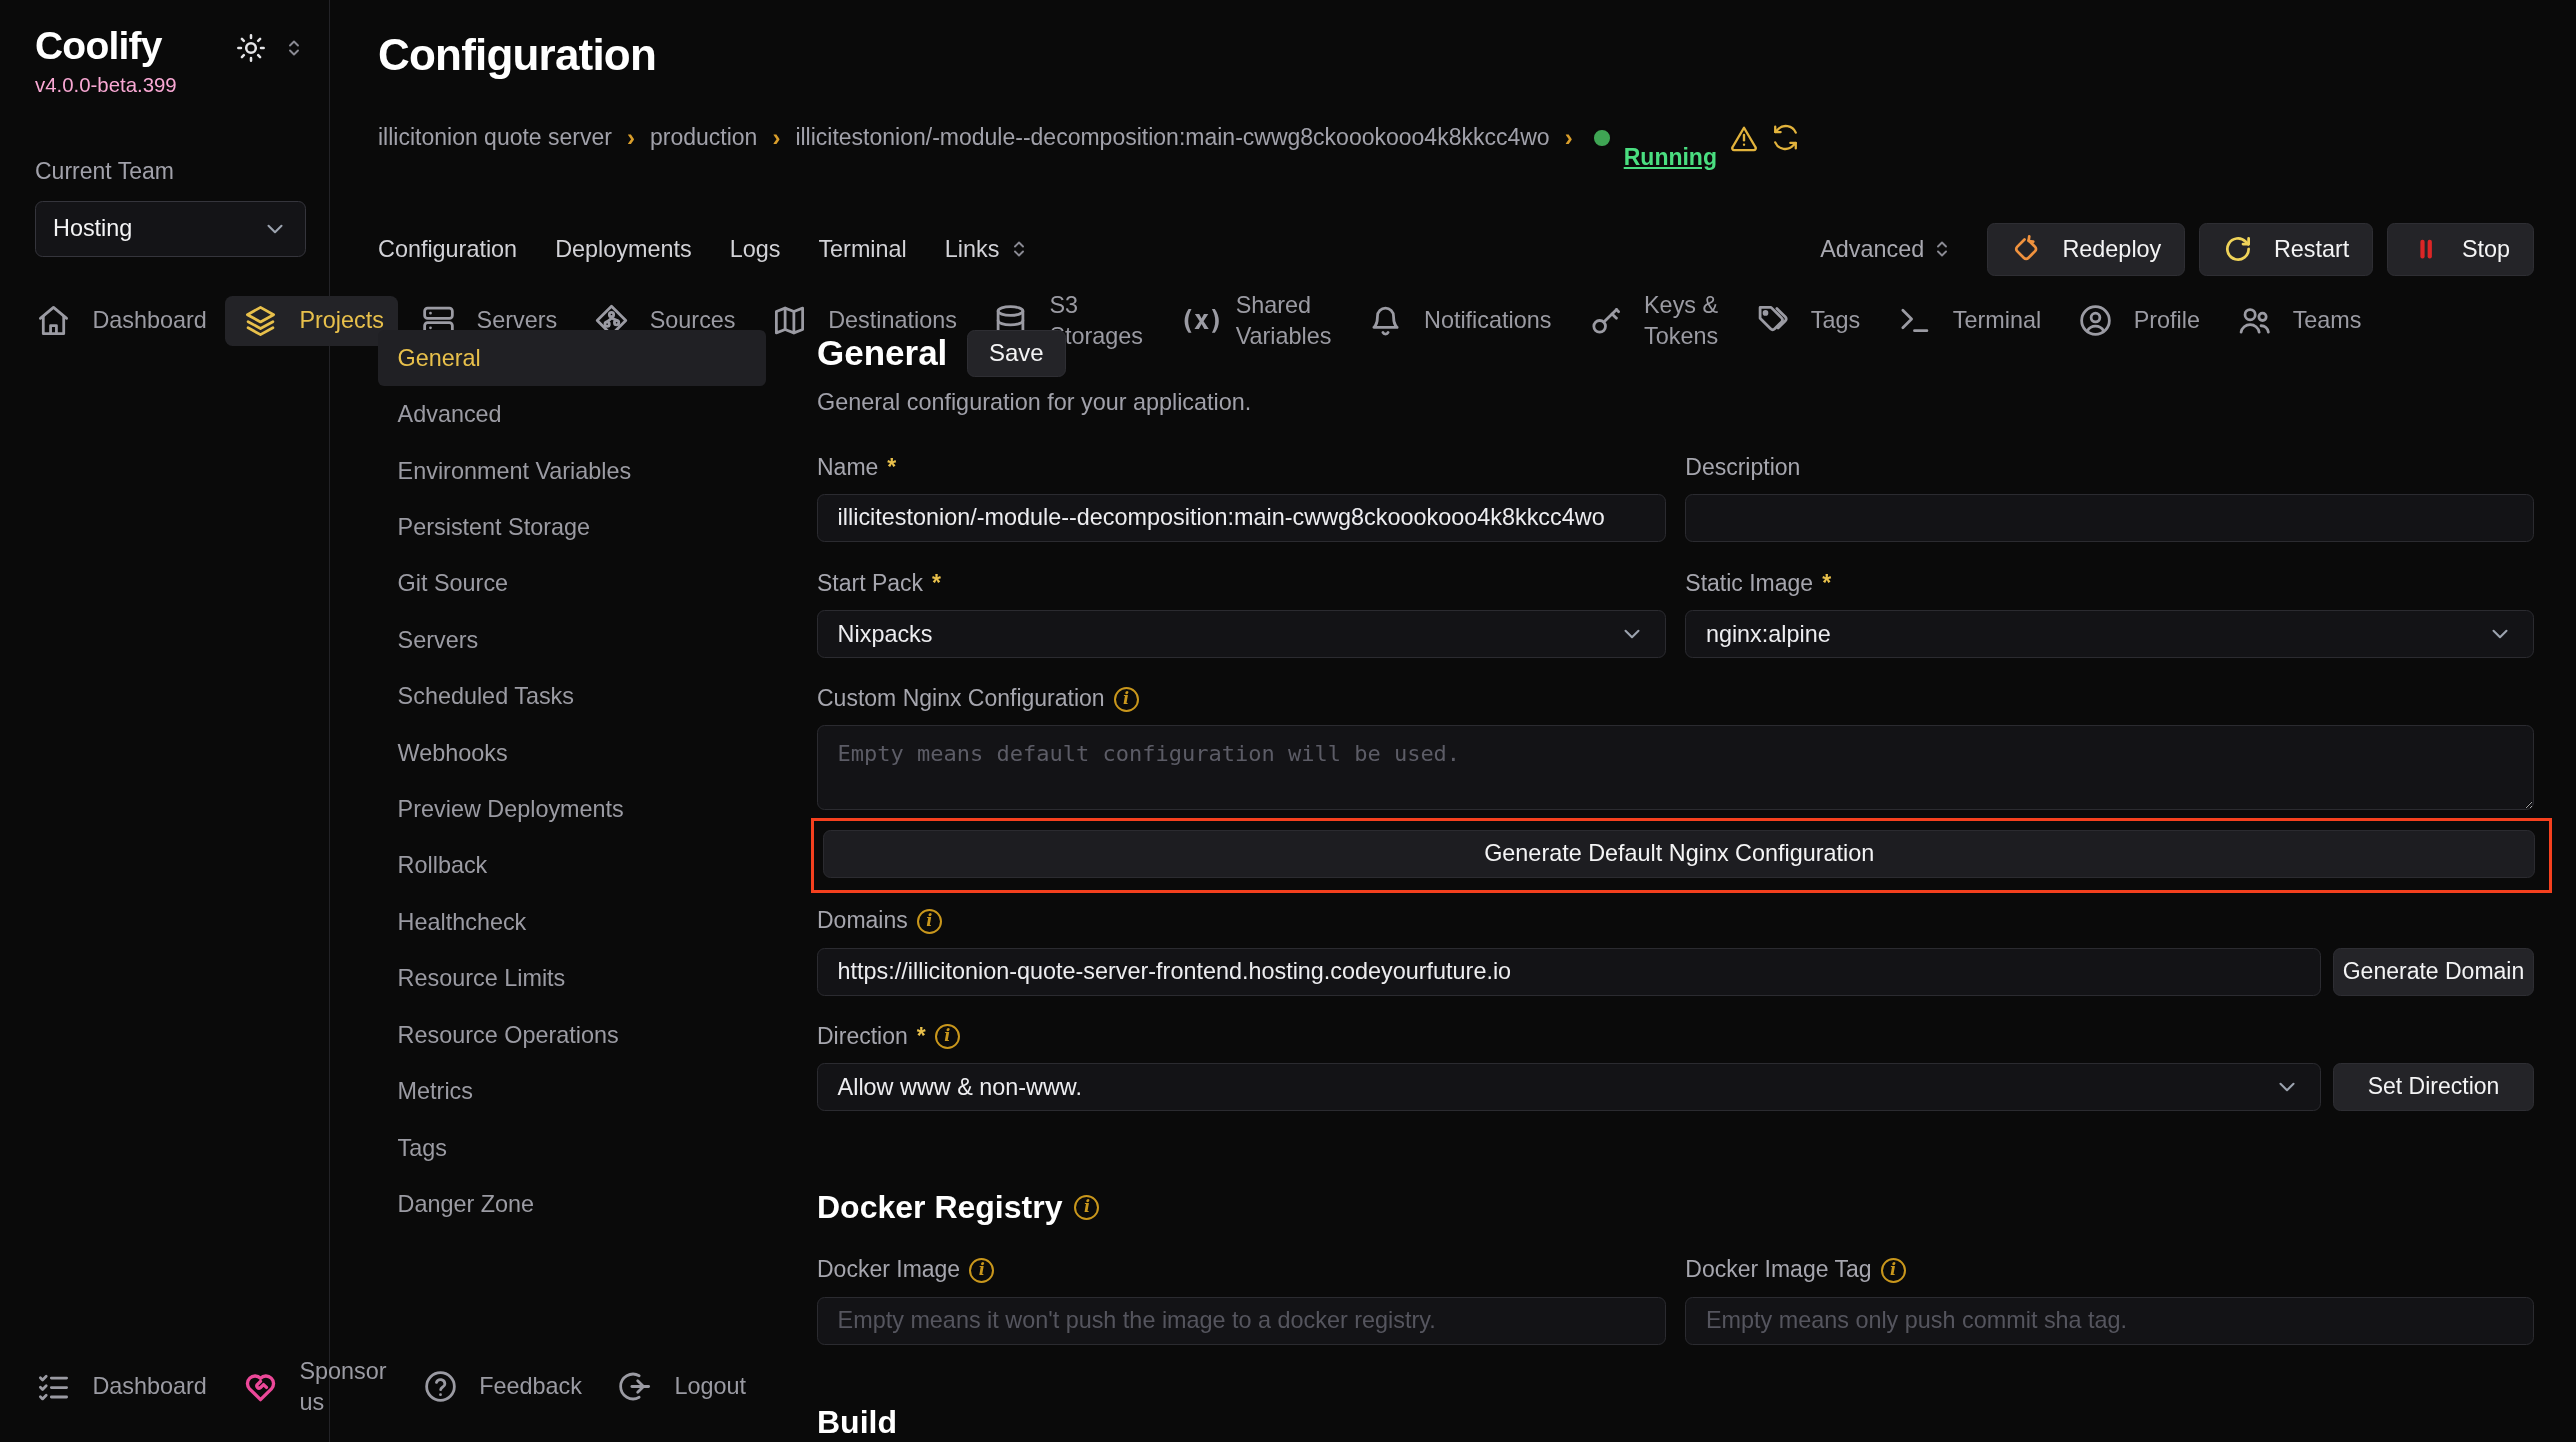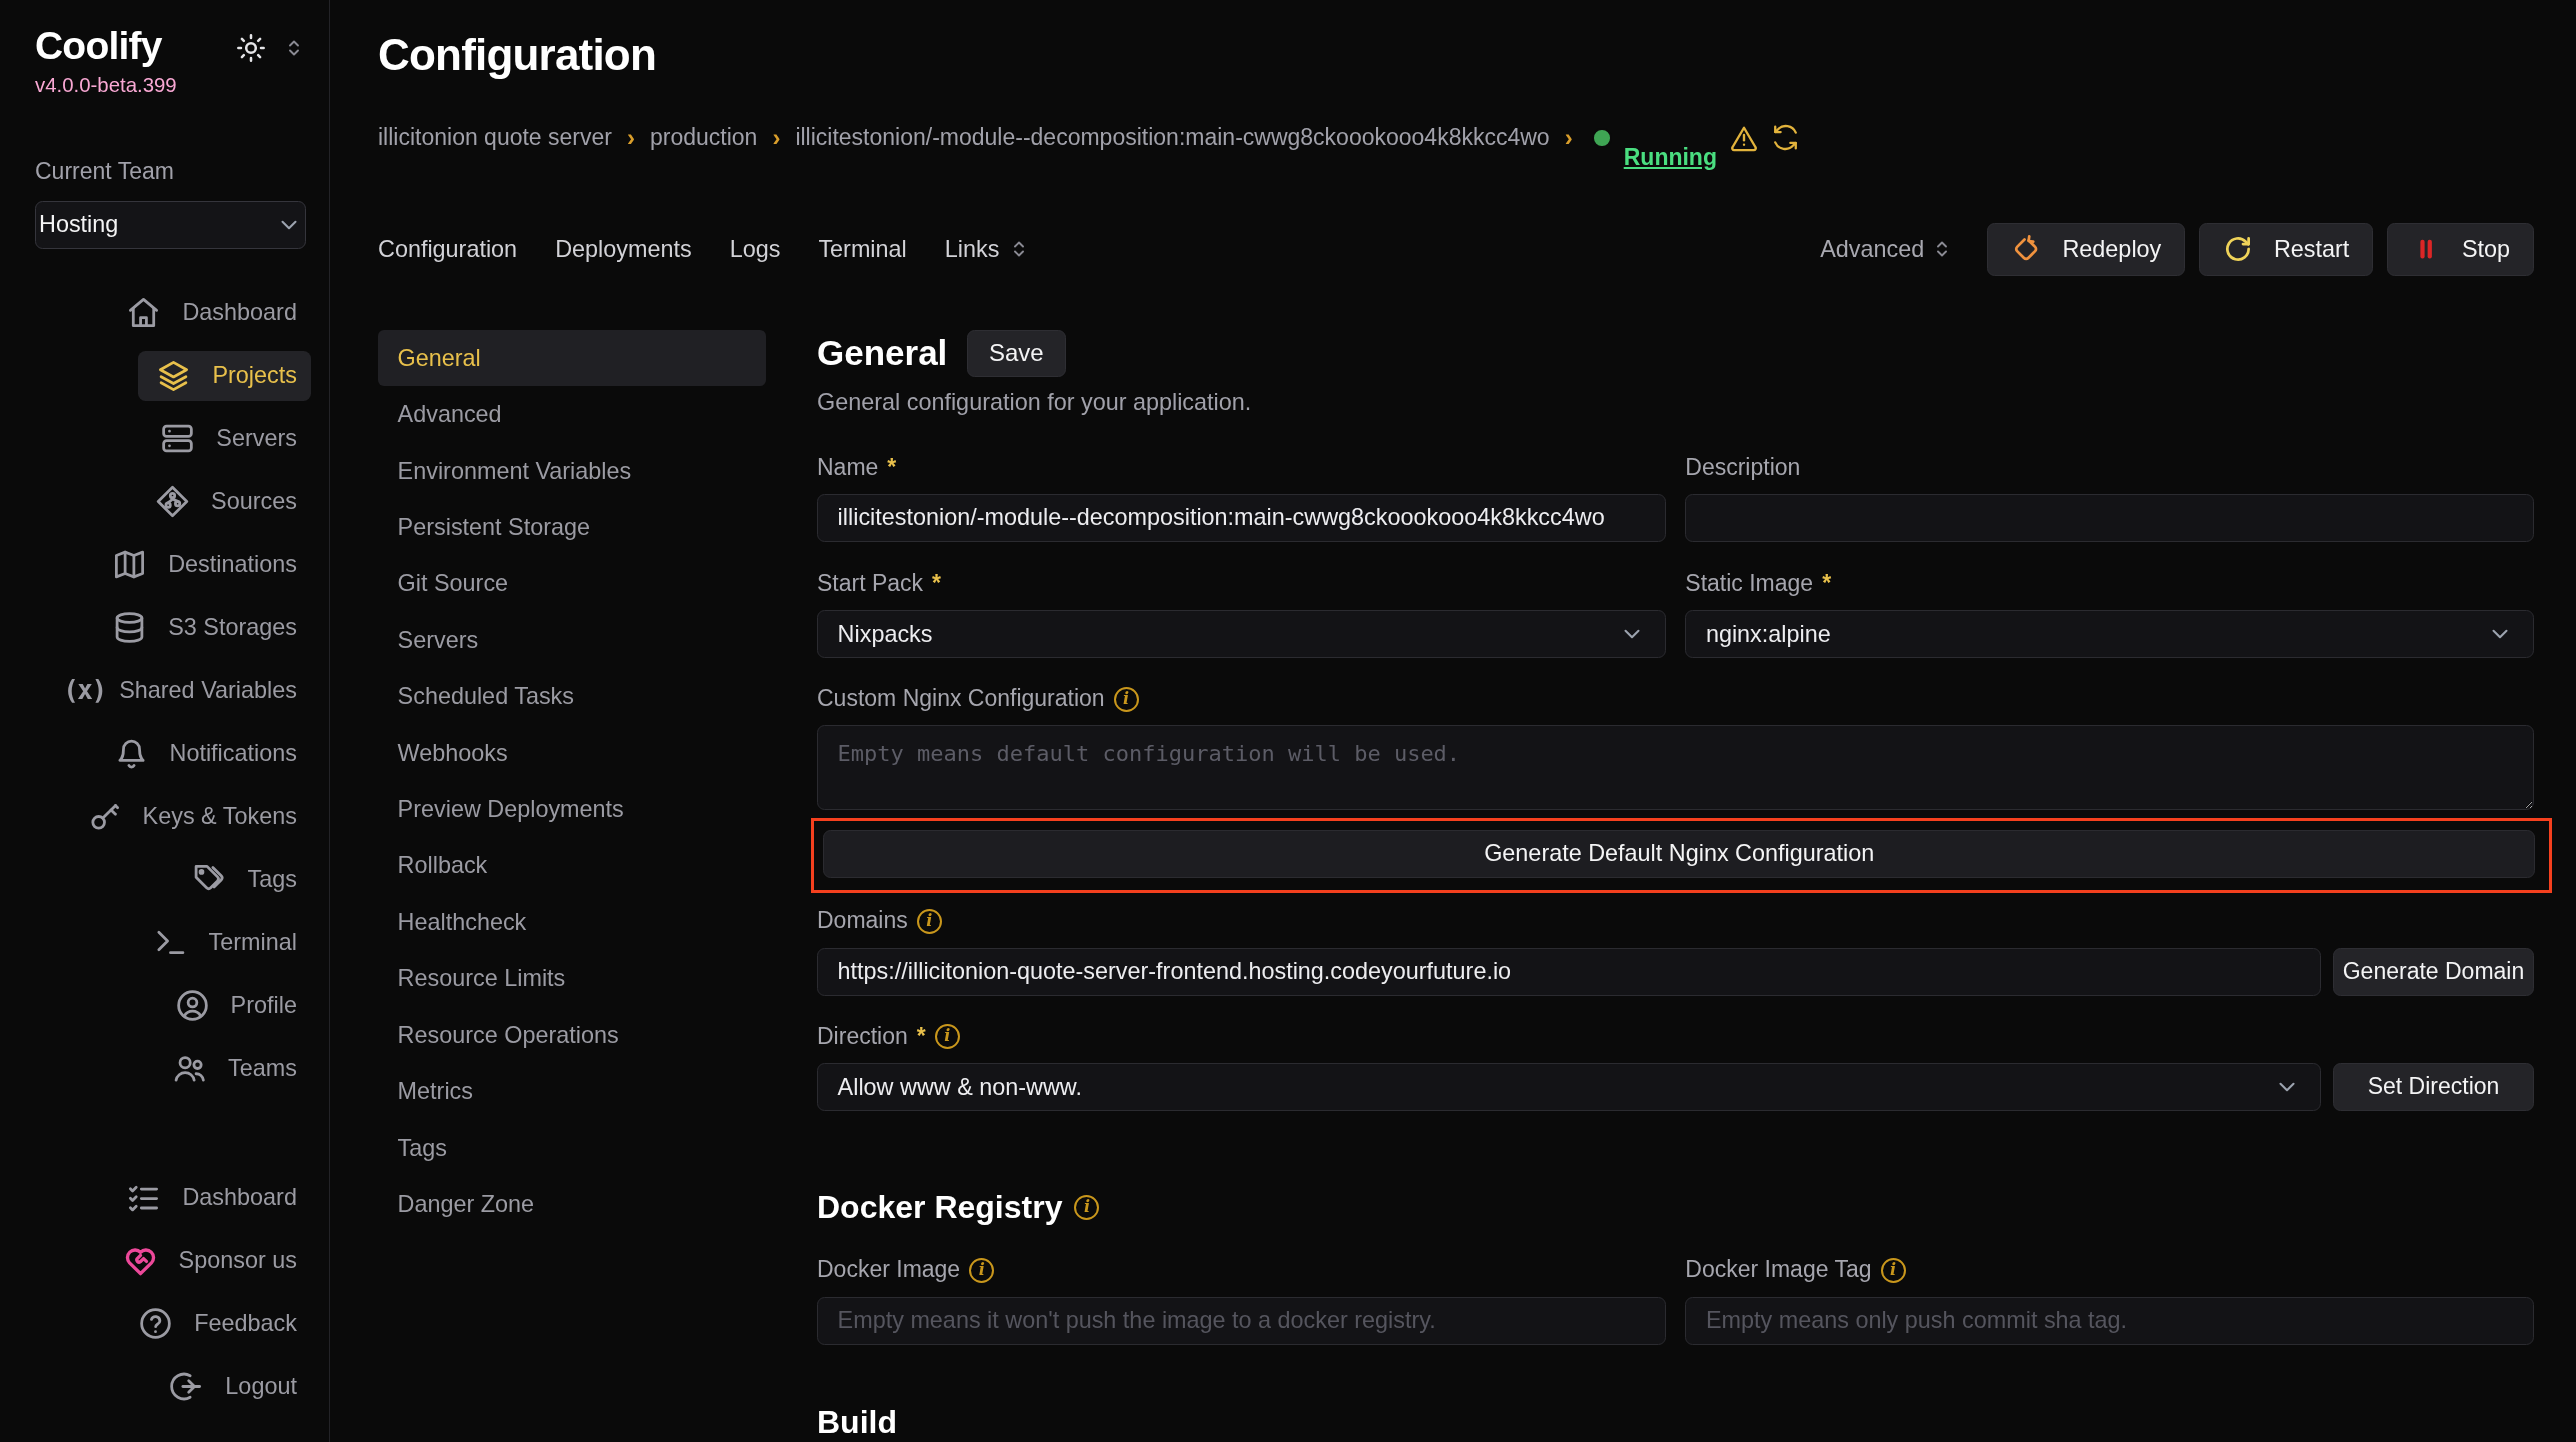--- a/index.html
+++ b/index.html
@@ -16,26 +16,26 @@
   
   .sidebar{ width:330px; flex:none; display:flex; flex-direction:column;
     border-right:1.5px solid #232327; padding:21px 23px 27px 35px; background:#0a0a0a;}
   .logo-row{ display:flex; align-items:flex-start; justify-content:space-between; }
   .logo{ font-size:39px; font-weight:700; letter-spacing:-0.8px; color:#fff; }
   .logo-icons{ display:flex; gap:15px; align-items:center; margin-top:10.6px; }
   .theme-ic{ width:32px; height:32px; color:#e4e4e7; }
   .updown-ic{ width:24px; height:24px; color:#8a8a93; }
   .version{ color:#f9a8d4; font-size:20.4px; margin-top:0px; }
   .team-label{ margin-top:59px; color:#a1a1aa; font-size:23px; }
-  .team-select{ margin-top:13.6px; height:48px; background:#141417; border:1.5px solid #35353c;
+  .team-select{ margin-top:13.6px; height:56px; background:#141417; border:1.5px solid #35353c;
     border-radius:7.6px; display:flex; align-items:center; justify-content:space-between;
-    padding:0 3px; cursor:pointer; }
+    padding:0 17px; cursor:pointer; }
   .team-select .val{ color:#f4f4f5; }
   .chev{ width:26px; height:26px; color:#9ca3af; }
-  .menu{ display:flex; flex-direction:column; gap:13px; margin-top:39px; margin-left:-16.6px; margin-right:-4.5px;align-items:flex-end; }
+  .menu{ display:flex; flex-direction:row; gap:5px; margin-top:39px; margin-left:-16.6px; margin-right:-4.5px;align-items:flex-end; }
   .menu.footer{ margin-top:auto; margin-bottom:4.5px; }
   .menu-item{ display:flex; align-items:center; gap:21px; height:50px; padding:0 13.6px 0 18px;
     border-radius:7.6px; color:#9b9ba3; cursor:pointer; text-decoration:none; }
   .menu-item .ic{ width:35px; height:35px; }
   .menu-item.active{ background:#232327; color:#e8c04b; }
   .menu-item .txt-ic{ font-family:"DejaVu Sans Mono", monospace; font-weight:700; font-size:26px; letter-spacing:-1.5px; width:35px; text-align:center; }
   .sponsor-ic{ color:#ec4899; }
 
   
   .main{ flex:1; display:flex; flex-direction:column; padding:26px 42px 0 48px; min-width:0; }

